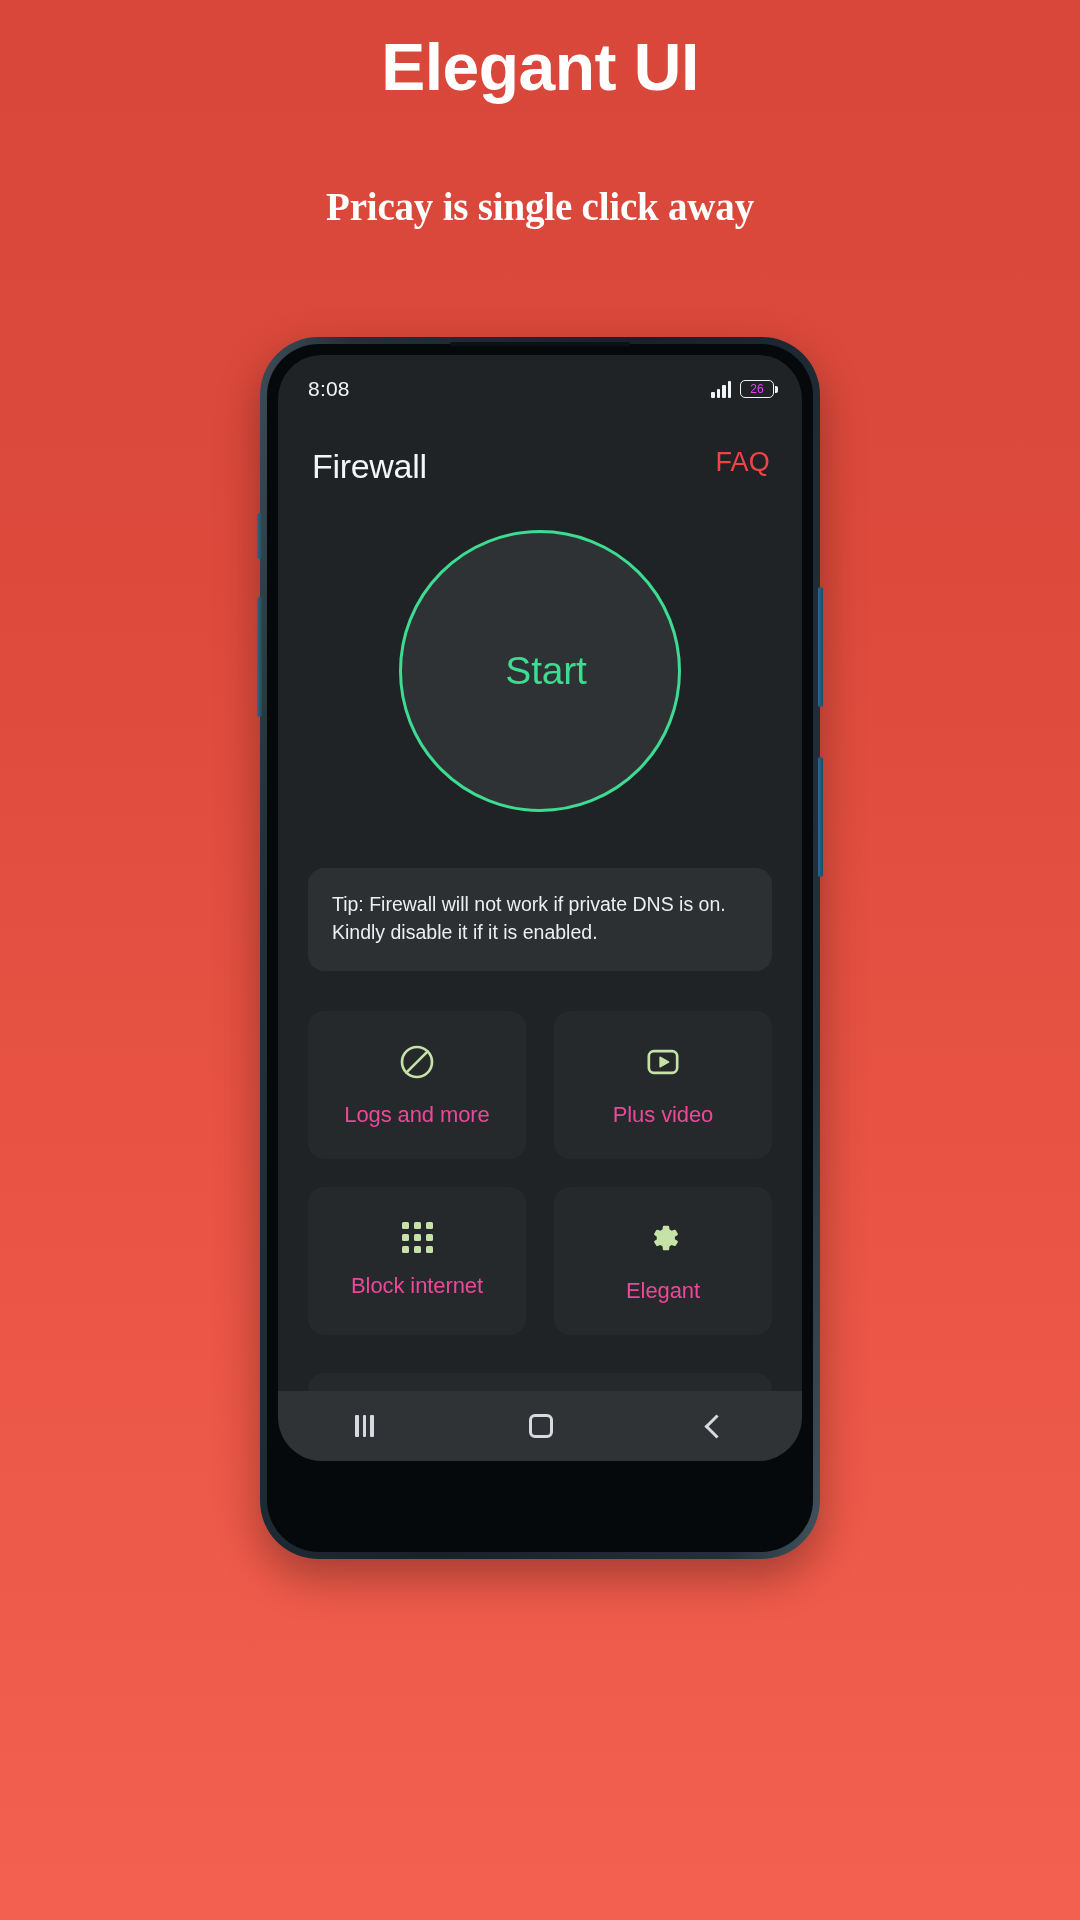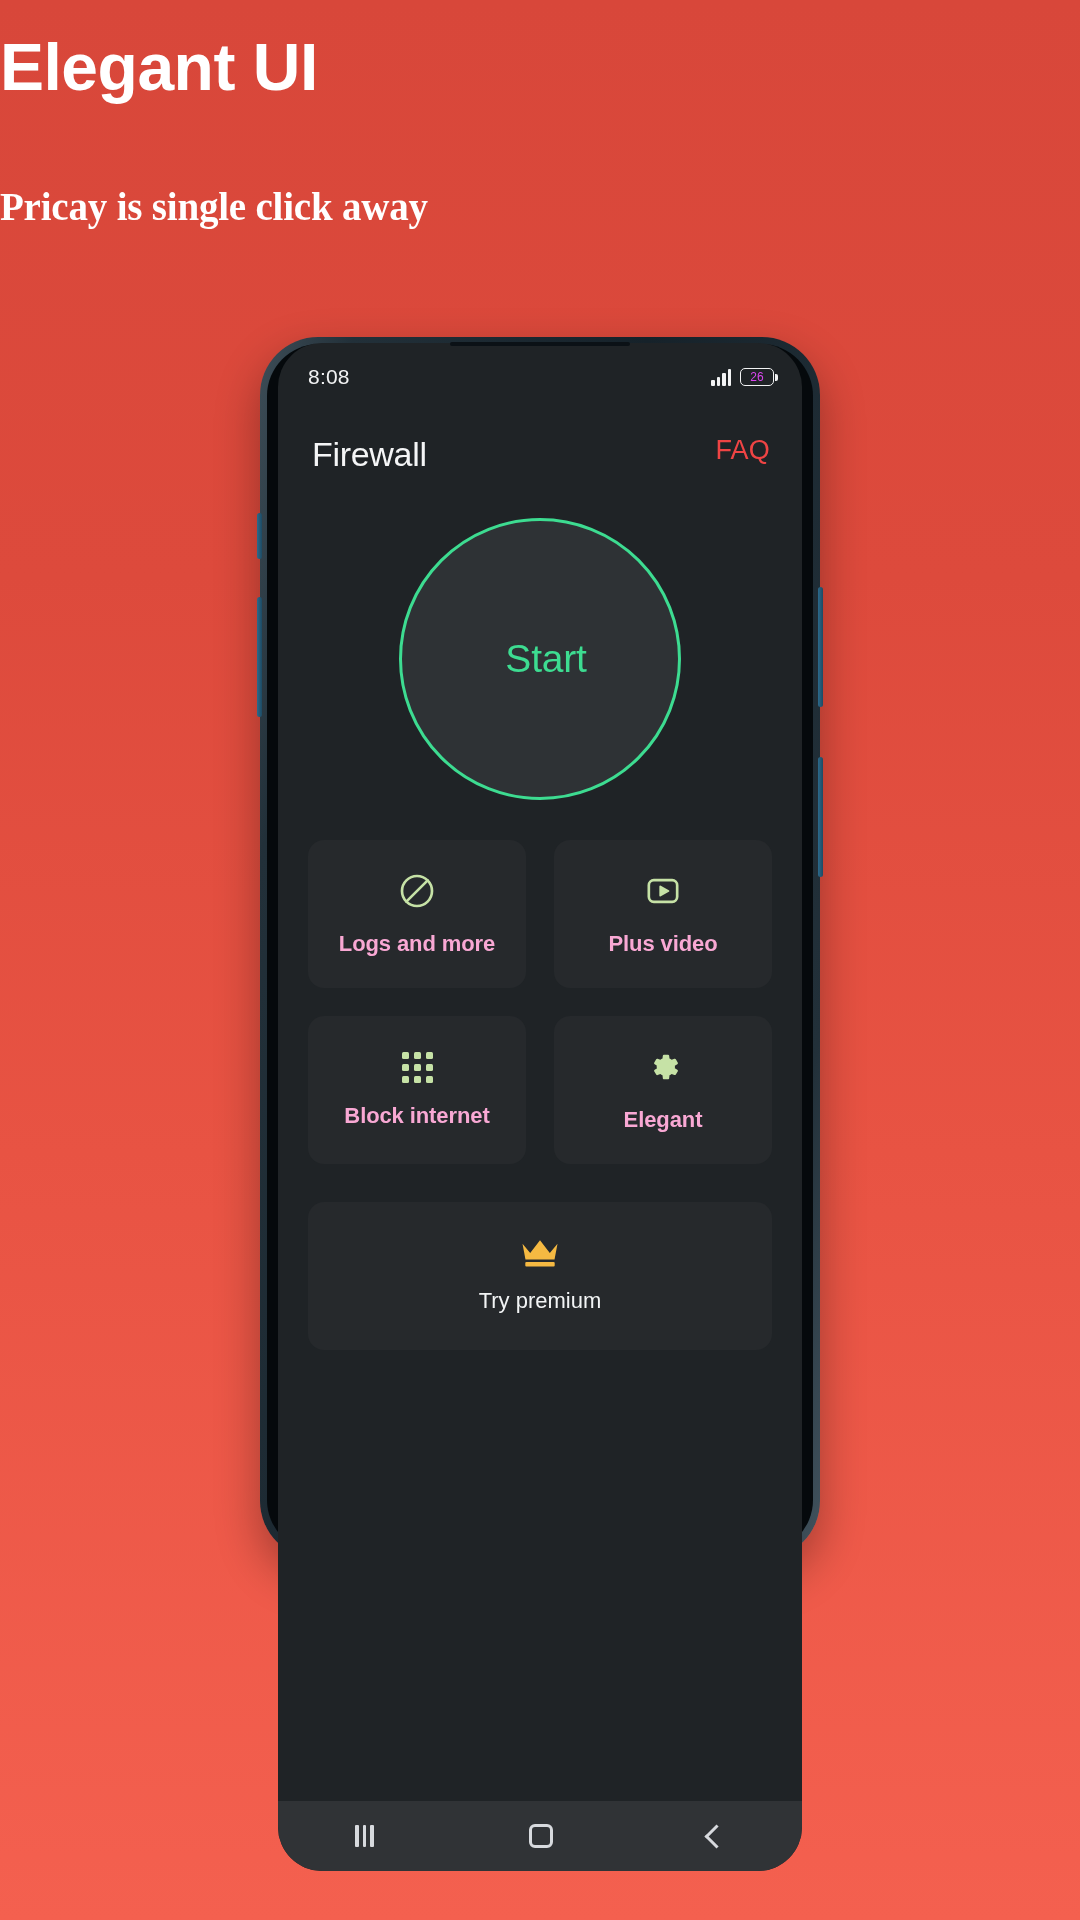--- a/index.html
+++ b/index.html
@@ -9,20 +9,21 @@
     overflow: hidden;
   }
   body {
     background: linear-gradient(180deg, #d8473a 0%, #dd4a3c 30%, #e85343 60%, #f4604f 100%);
     position: relative;
   }
 
   
   .promo {
     width: 100%;
+    text-align: center;
     padding-top: 30px;
   }
   .promo-title {
     font-size: 66px;
     font-weight: bold;
     color: #ffffff;
     letter-spacing: -0.5px;
     line-height: 1.15;
   }
   .promo-sub {
@@ -63,22 +64,22 @@
     background: linear-gradient(90deg, #2b6a8c, #1d4a63);
     border-radius: 3px;
   }
   .btn-left-1 { left: -3px; top: 176px; width: 5px; height: 46px; }
   .btn-left-2 { left: -3px; top: 260px; width: 5px; height: 120px; }
   .btn-right-1 { right: -3px; top: 250px; width: 5px; height: 120px; }
   .btn-right-2 { right: -3px; top: 420px; width: 5px; height: 120px; }
 
   .screen {
     position: absolute;
-    left: 18px; top: 6px;
-    width: 524px; height: 1528px;
+    left: 18px; top: 18px;
+    width: 524px; height: 1106px;
     border-radius: 44px;
     background: #1f2326;
     overflow: hidden;
   }
   .speaker {
     position: absolute;
     top: 5px; left: 50%;
     transform: translateX(-50%);
     width: 180px; height: 4px;
     border-radius: 3px;
@@ -208,23 +209,22 @@
     border-radius: 16px;
     height: 148px;
     display: flex;
     flex-direction: column;
     align-items: center;
     justify-content: center;
     gap: 20px;
   }
   .tile-label {
     font-size: 22px;
-    color: #f9a8d4;
+    color: #ec4899;
     letter-spacing: -0.1px;
-    font-weight: bold;
   }
   .tile-icon { line-height: 0; }
 
   
   .dots {
     display: grid;
     grid-template-columns: repeat(3, 7px);
     grid-template-rows: repeat(3, 7px);
     gap: 5px;
   }
@@ -322,20 +322,23 @@
         <div class="app-title">Firewall</div>
         <div class="faq-link">FAQ</div>
       </div>
 
       <div class="start-zone">
         <div class="start-circle">
           <span class="start-label">Start</span>
         </div>
       </div>
 
+      <div class="tip-card">
+        <div class="tip-text">Tip: Firewall will not work if private DNS is on. Kindly disable it if it is enabled.</div>
+      </div>
 
       <div class="tile-grid">
 
         <div class="tile">
           <span class="tile-icon">
             <svg width="40" height="40" viewBox="0 0 24 24" fill="none" stroke="#c6e2a6" stroke-width="1.6" stroke-linecap="round">
               <circle cx="12" cy="12" r="9"></circle>
               <line x1="5.6" y1="18.4" x2="18.4" y2="5.6"></line>
             </svg>
           </span>

